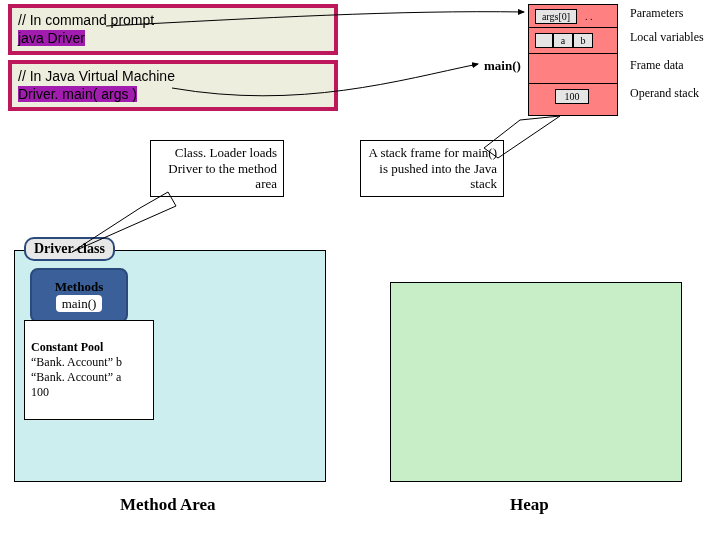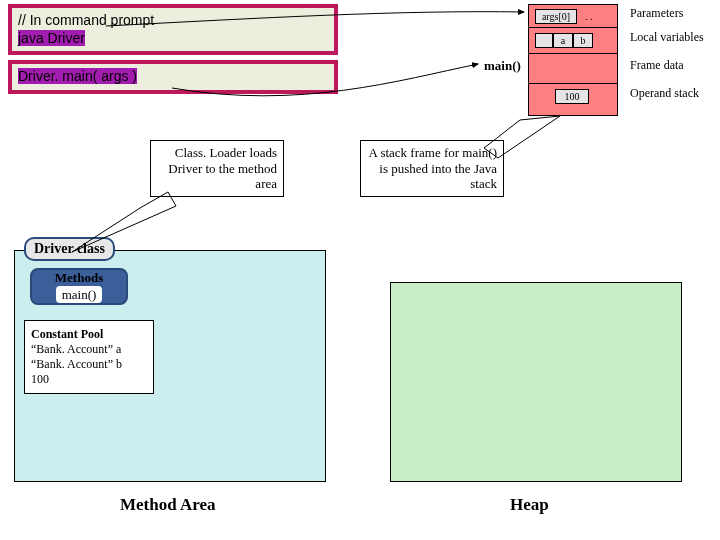--- a/index.html
+++ b/index.html
@@ -5,35 +5,36 @@
   body{margin:0;font-family:"Times New Roman",serif;font-size:13px;width:720px;height:540px;position:relative;background:#fff}
   .abs{position:absolute}
   .code-box{border:4px solid #be185d;background:#eeeede;padding:4px 6px;font-family:Liberation Sans, sans-serif;font-size:14px;line-height:1.25}
   .code-box .hl{background:#a21caf}
   .stack{border:1px solid #000;background:#ff8080}
   .cell{border:1px solid #000;background:#e5e5e5;font-size:10px;text-align:center;padding:1px 3px}
   .tag{font-size:12px}
   .callout{border:1px solid #000;background:#fff;text-align:right;font-size:13px;padding:4px 6px;line-height:1.2}
   .method-area{border:1px solid #000;background:#cceeee}
   .heap{border:1px solid #000;background:#c8eec8}
-  .inner-box{border:1px solid #000;background:#fff;padding:6px 6px;font-size:12px;line-height:1.25}
+  .inner-box{border:1px solid #000;background:#fff;padding:19px 6px;font-size:12px;line-height:1.25}
   .driver-head{border:2px solid #294a7a;border-radius:10px;background:#e8e8e8;padding:2px 8px;font-family:"Times New Roman",serif;font-size:14px;font-weight:bold}
-  .methods-box{border:2px solid #294a7a;border-radius:8px;background:#3a5f99;color:#000;padding:0 8px;font-size:13px;text-align:center;line-height:1.2}
+  .methods-box{border:2px solid #294a7a;border-radius:8px;background:#3a5f99;color:#000;padding:9px 8px;font-size:13px;text-align:center;line-height:1.2}
   .methods-box .inner{background:#fff;border-radius:4px;padding:1px 6px;display:inline-block}
   .label-big{font-family:"Times New Roman",serif;font-size:17px;font-weight:bold}
   svg.wires{position:absolute;left:0;top:0;pointer-events:none}
 </style>
 </head>
 <body>
 
 <div class="abs code-box" style="left:8px;top:4px;width:310px">
   <div>// In command prompt</div>
   <span class="hl">java Driver</span>
 </div>
 <div class="abs code-box" style="left:8px;top:60px;width:310px">
+  <div>// In Java Virtual Machine</div>
   <span class="hl">Driver. main( args )</span>
 </div>
 
 <div class="abs stack" style="left:528px;top:4px;width:88px;height:110px">
   <div class="abs cell" style="left:6px;top:4px;width:34px">args[0]</div>
   <div class="abs" style="left:56px;top:6px;font-size:10px">. .</div>
   <div class="abs" style="left:6px;top:28px;display:flex;gap:0">
     <div class="cell" style="width:10px"></div>
     <div class="cell" style="width:12px">a</div>
     <div class="cell" style="width:12px">b</div>
@@ -55,22 +56,22 @@
 <div class="abs callout" style="left:360px;top:140px;width:130px">A stack frame for main() is pushed into the Java stack</div>
 
 <div class="abs method-area" style="left:14px;top:250px;width:310px;height:230px"></div>
 <div class="abs driver-head" style="left:24px;top:237px">Driver class</div>
 <div class="abs methods-box" style="left:30px;top:268px;width:78px">
   <div style="font-weight:bold">Methods</div>
   <div class="inner">main()</div>
 </div>
 <div class="abs inner-box" style="left:24px;top:320px;width:116px">
   <div style="font-weight:bold">Constant Pool</div>
+  <div>“Bank. Account” b</div>
   <div>“Bank. Account” a</div>
-  <div>“Bank. Account” b</div>
   <div>100</div>
 </div>
 <div class="abs label-big" style="left:120px;top:495px">Method Area</div>
 
 <div class="abs heap" style="left:390px;top:282px;width:290px;height:198px"></div>
 <div class="abs label-big" style="left:510px;top:495px">Heap</div>
 
 <svg class="wires" width="720" height="540">
   <defs>
     <marker id="ah" markerWidth="8" markerHeight="8" refX="6" refY="3" orient="auto">

